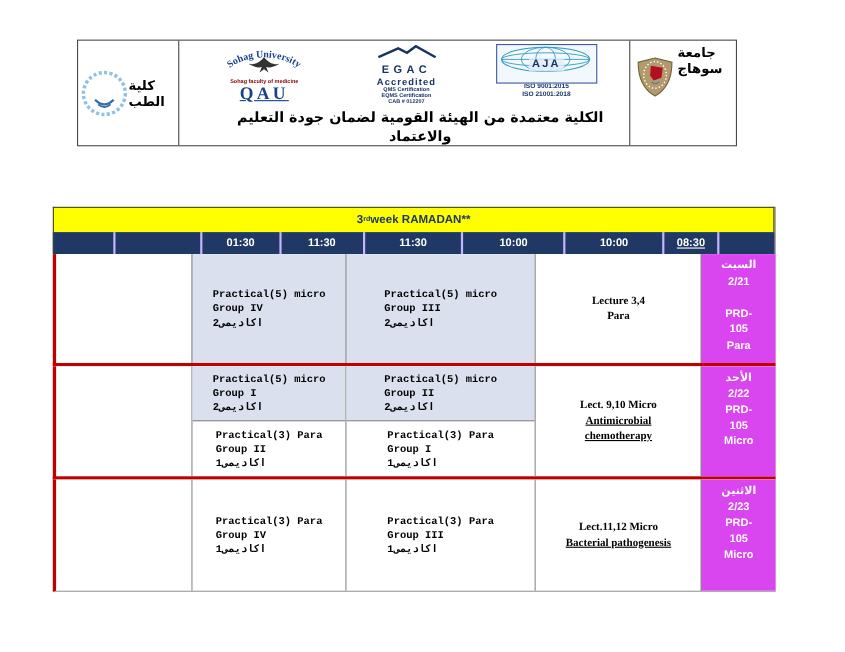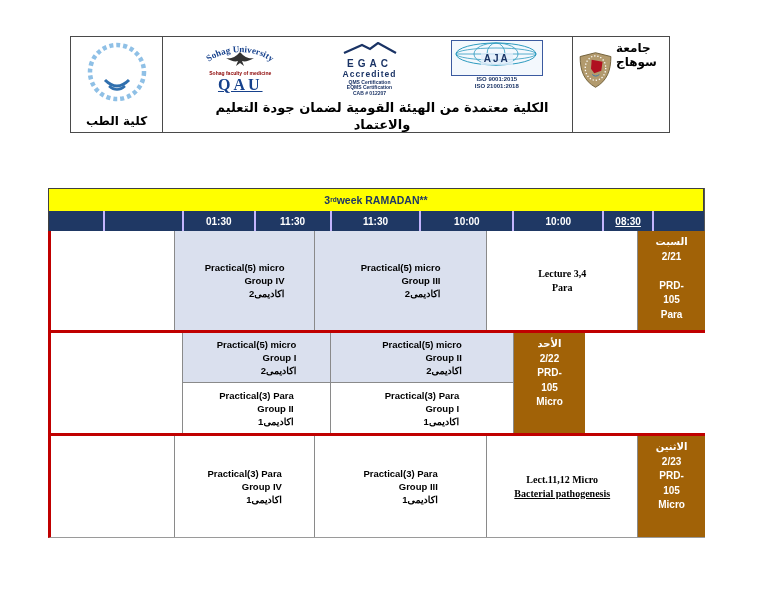--- a/index.html
+++ b/index.html
@@ -3,22 +3,22 @@
 <meta charset="utf-8">
 <style>
   html,body{margin:0;padding:0;}
   .page{position:relative;width:768px;height:593px;background:#ffffff;overflow:hidden;
         font-family:"Liberation Sans","DejaVu Sans",sans-serif;}
 
   
   .header-box{position:absolute;left:70px;top:36px;width:600px;height:97px;
               display:flex;border:1.5px solid #4a4a4a;box-sizing:border-box;background:#fff;}
   .hcell{box-sizing:border-box;}
-  .hcell-left{width:92px;border-right:1.5px solid #4a4a4a;display:flex;flex-direction:column;
-              align-items:center;justify-content:space-between;padding:4px 2px 4px;}
+  .hcell-left{width:92px;border-right:1.5px solid #4a4a4a;display:flex;flex-direction:row;
+              align-items:center;padding:4px 2px 4px;}
   .hcell-mid{flex:1;padding-top:3px;}
   .hcell-right{width:97px;border-left:1.5px solid #4a4a4a;display:flex;flex-direction:row;
                justify-content:space-between;padding:4px 2px 6px;}
   .crest-label{font-weight:bold;font-size:12px;color:#000;font-family:"DejaVu Sans",sans-serif;}
   .logos-row{display:flex;justify-content:space-evenly;align-items:flex-start;height:56px;padding:0 6px;}
   .qau-block{width:104px;text-align:center;line-height:1;}
   .qau-sub{font-size:5px;font-weight:bold;color:#8b0000;margin-top:-4px;}
   .qau-word{font-size:16px;font-weight:bold;color:#16418c;letter-spacing:3px;
             font-family:"Liberation Serif","DejaVu Serif",serif;margin-top:1px;text-decoration:underline;}
   .egac-block{width:116px;text-align:center;line-height:1.15;color:#1a3365;}
@@ -54,27 +54,27 @@
   .body-row{display:flex;width:657px;box-sizing:border-box;
             border-left:3px solid #C00000;border-bottom:3px solid #C00000;background:#fff;}
   .body-row.last{border-bottom:1px solid #9a9a9a;}
   .r1{height:102px;} .r2{height:103px;} .r3{height:102px;}
   .cell{box-sizing:border-box;}
   .c-empty{width:131px;}
   .c-s1{width:148px;border-left:1px solid #8a8a8a;}
   .c-s2{width:183px;border-left:1px solid #8a8a8a;}
   .c-lec{width:160px;border-left:1px solid #8a8a8a;display:flex;flex-direction:column;
          align-items:center;justify-content:center;}
-  .c-day{width:72px;border-left:1px solid #8a8a8a;background:#a16207;}
+  .c-day{width:72px;border-left:1px solid #8a8a8a;background:#d946ef;}
   .lavender{background:#DAE0EE;}
   .slot-full{height:100%;display:flex;align-items:center;justify-content:center;}
   .half{height:50%;display:flex;align-items:center;justify-content:center;box-sizing:border-box;}
   .half-top{border-bottom:1px solid #8a8a8a;}
-  .slot-text{white-space:pre-line;unicode-bidi:plaintext;text-align:right;
-             font-family:Liberation Sans, sans-serif;font-weight:bold;
+  .slot-text{white-space:pre-line;unicode-bidi:plaintext;text-align:left;
+             font-family:Liberation Mono, monospace;font-weight:bold;
              font-size:9.5px;line-height:13px;color:#000;}
   .lec-text{white-space:pre-line;unicode-bidi:plaintext;text-align:center;
             font-family:"Liberation Serif","DejaVu Sans",serif;font-weight:bold;
             font-size:10px;line-height:14px;color:#000;}
   .lec-text .u{text-decoration:underline;display:block;white-space:pre-line;}
   .lec-text .nl{display:block;white-space:pre-line;}
   .day-text{white-space:pre-line;unicode-bidi:plaintext;text-align:center;color:#fff;
             font-weight:bold;font-size:10px;line-height:14.5px;padding-top:4px;
             font-family:"Liberation Sans","DejaVu Sans",sans-serif;}
 </style>
@@ -222,20 +222,26 @@
             <div class="slot-text">Practical(5) micro
 Group II
 اكاديمى2</div>
           </div>
         <div class="half">
             <div class="slot-text">Practical(3) Para
 Group I
 اكاديمى1</div>
           </div>
       </div>
+      <div class="cell c-lec">
+        <div class="lec-text">
+          <span class="nl">Lect. 9,10 Micro</span><span class="u">Antimicrobial
+chemotherapy</span>
+        </div>
+      </div>
       <div class="cell c-day">
         <div class="day-text">الأحد
 2/22
 PRD-
 105
 Micro</div>
       </div>
     </div>
 
     <div class="body-row r3 last">

